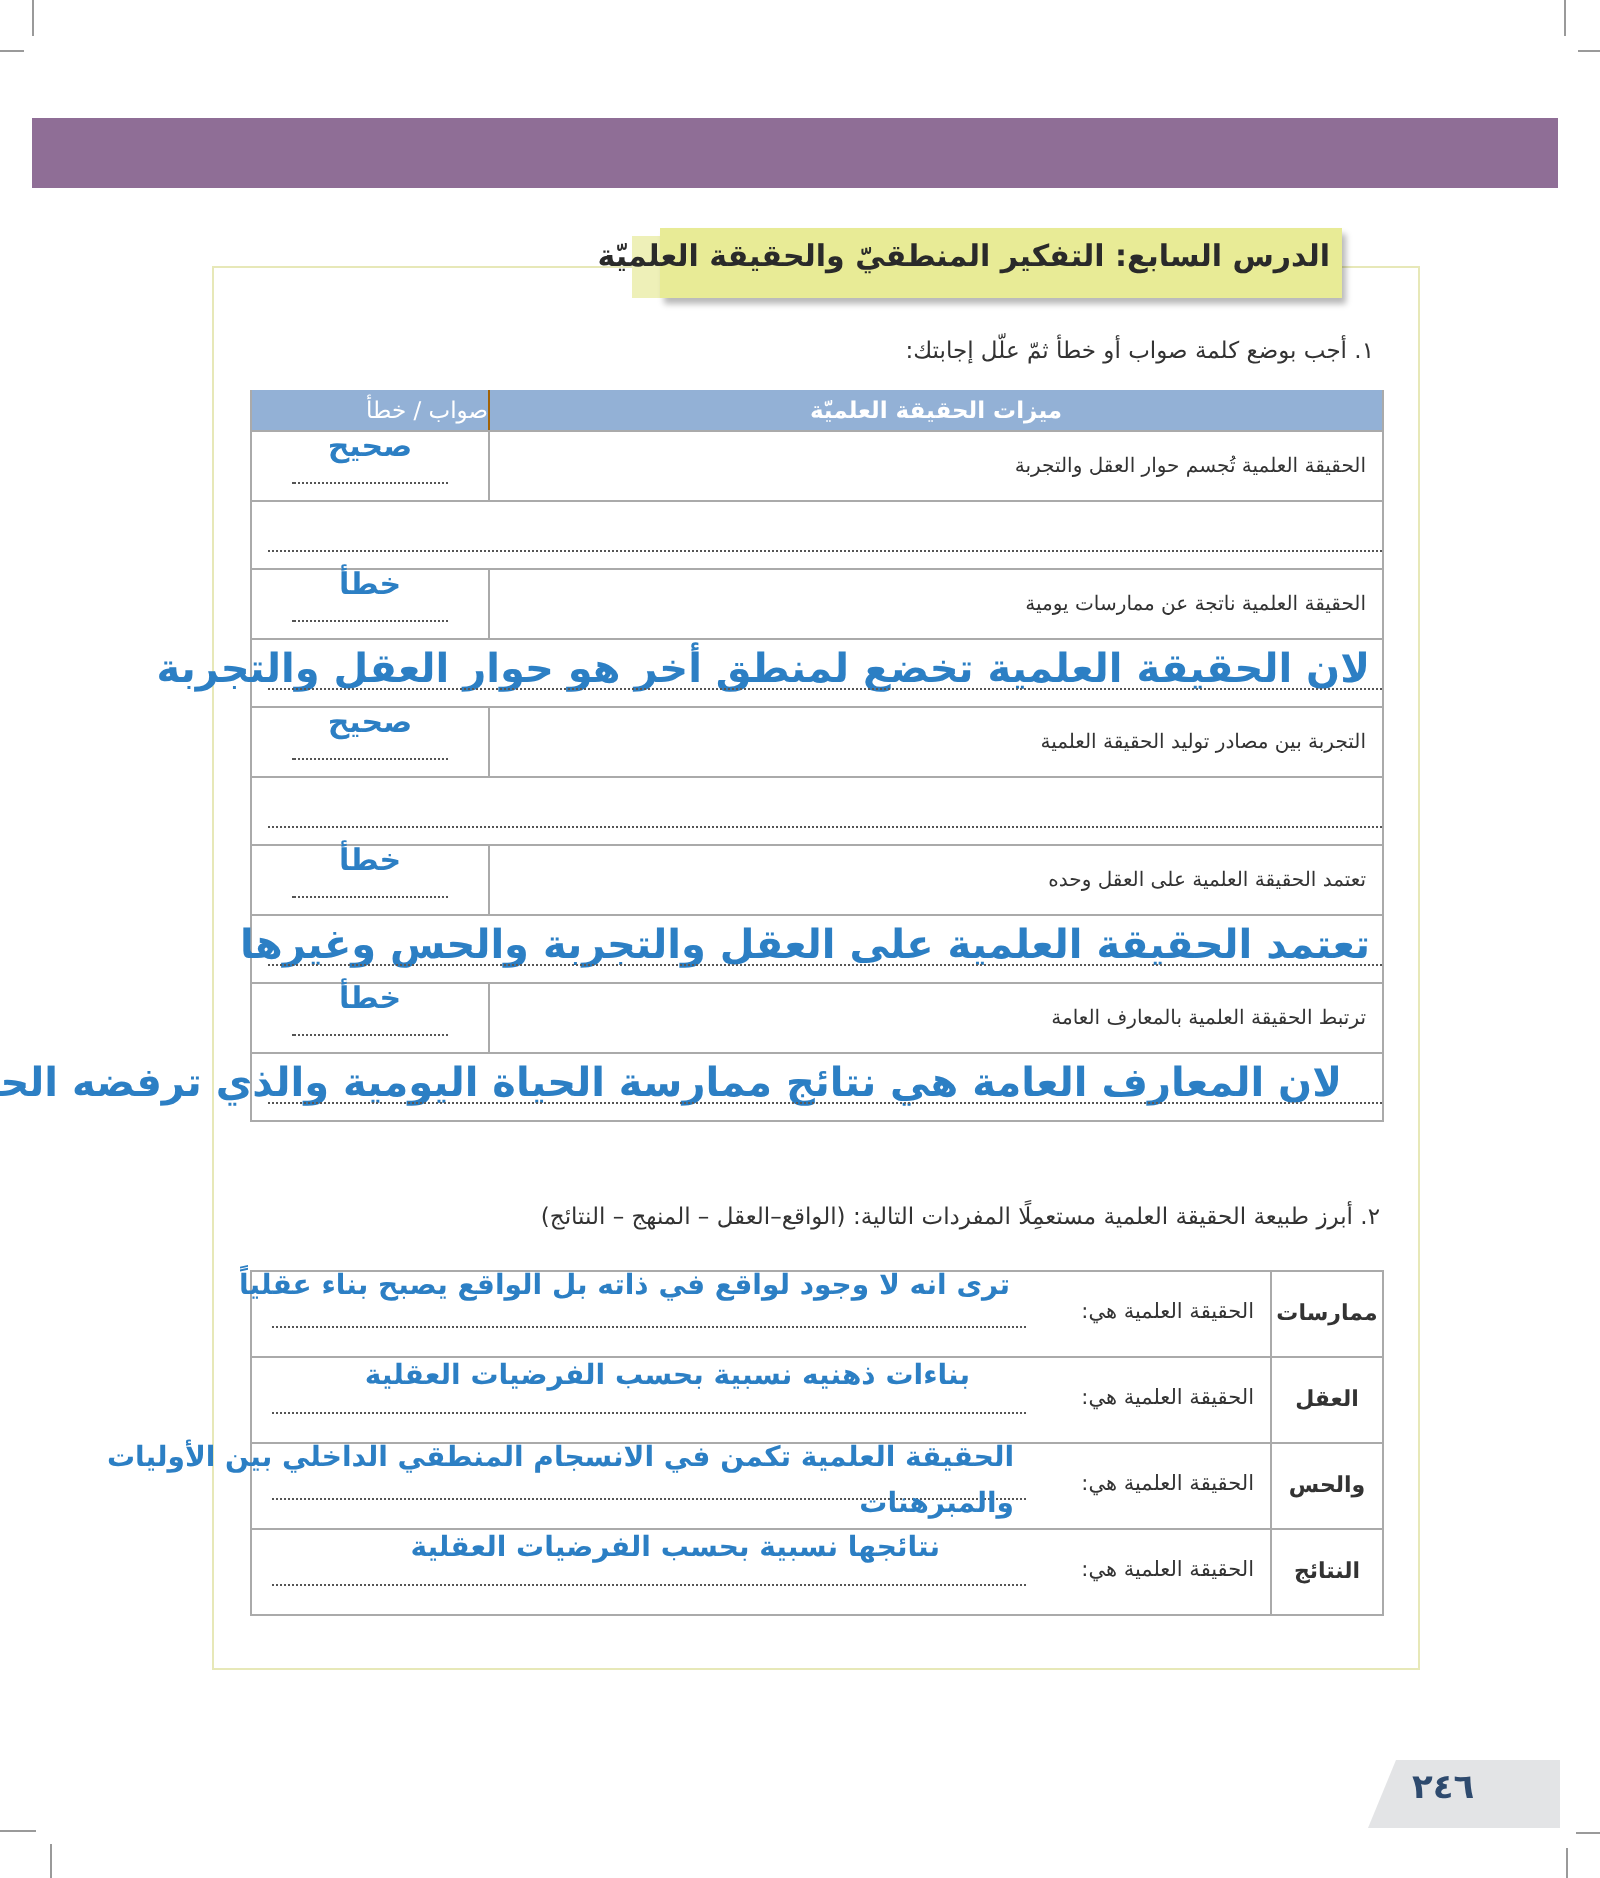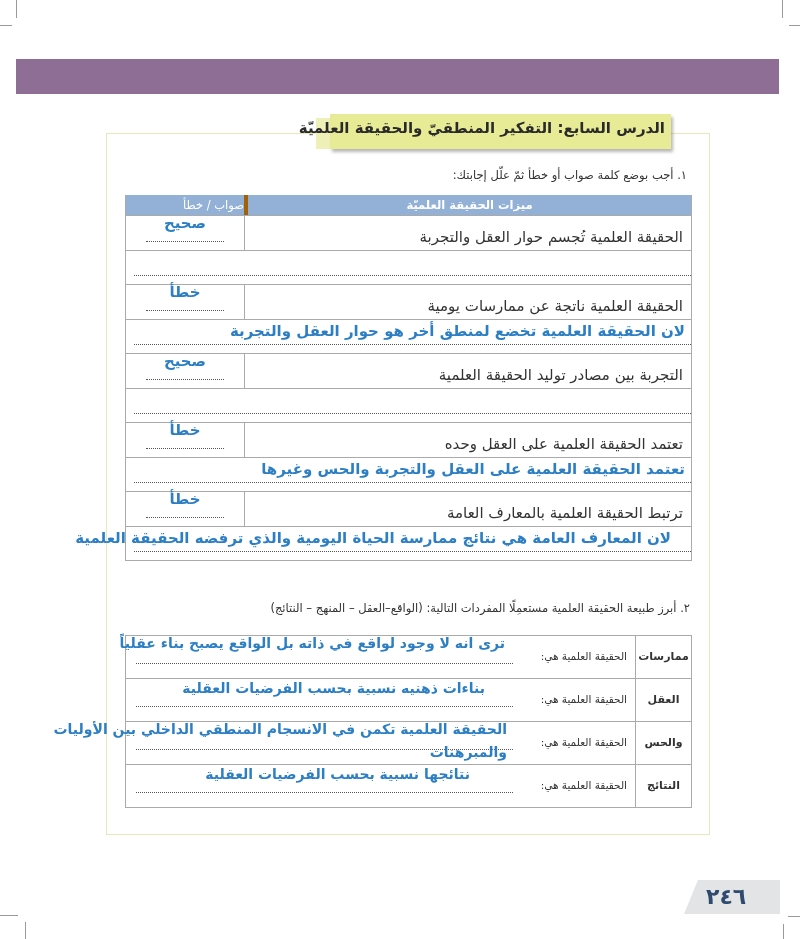--- a/index.html
+++ b/index.html
@@ -39,47 +39,47 @@
   }
   
   .t1 {
     position: absolute; left: 125px; top: 195px; width: 565px;
     border-left: 1px solid #aaa; border-right: 1px solid #aaa; border-bottom: 1px solid #aaa;
     direction: rtl;
   }
   .t1-head { display: flex; height: 20px; background: #93b1d6; }
   .t1-head .h-main {
     flex: 1; color: #fff; font-size: 11.5px; font-weight: bold; text-align: center; line-height: 20px;
-    border-left: 4px solid #a16207;
+    border-left: 1px solid #a16207;
   }
   .t1-head .h-ans {
     width: 118px; color: #fff; font-size: 11.5px; font-weight: normal; text-align: right; line-height: 20px;
   }
   .t1-row { display: flex; height: 34px; border-top: 1px solid #aaa; }
   .t1-row .c-main {
     flex: 1; border-left: 1px solid #aaa; position: relative;
-    font-size: 15px; color: #333;
+    font-size: 10px; color: #333;
   }
   .t1-row .c-main span { position: absolute; right: 8px; top: 12px; white-space: nowrap; }
   .t1-row .c-ans { width: 118px; position: relative; text-align: center; }
   .ans-word {
     position: absolute; left: 0; right: 0; top: -2px; text-align: center;
     color: #2c7fc4; font-weight: bold; font-size: 15px;
   }
   .dots-short {
     position: absolute; left: 20px; right: 20px; bottom: 8px;
     border-bottom: 1.5px dotted #555;
   }
   .t1-reason { height: 33px; border-top: 1px solid #aaa; position: relative; }
   .t1-reason .dots-long {
     position: absolute; left: 8px; right: 0; bottom: 8px; border-bottom: 1.5px dotted #555;
   }
   .t1-reason .reason-text {
     position: absolute; right: 6px; top: 2px;
-    color: #2c7fc4; font-weight: bold; font-size: 15px; white-space: nowrap;
+    color: #2c7fc4; font-weight: bold; font-size: 20px; white-space: nowrap;
   }
   
   .t2 {
     position: absolute; left: 125px; top: 635px; width: 565px;
     border: 1px solid #aaa; direction: rtl;
   }
   .t2-row { display: flex; height: 42px; border-top: 1px solid #aaa; position: relative; }
   .t2-row:first-child { border-top: none; }
   .t2-row .term {
     width: 55px; border-left: 1px solid #aaa; text-align: center; line-height: 42px;
@@ -95,21 +95,21 @@
   .t2-row .def .answer {
     position: absolute; top: 1px; color: #2c7fc4; font-weight: bold; font-size: 14px; white-space: nowrap;
   }
   .page-num-tab {
     position: absolute; left: 684px; top: 880px; width: 96px; height: 34px;
     background: #e3e4e6;
     clip-path: polygon(14px 0, 100% 0, 100% 100%, 0 100%);
   }
   .page-num {
     position: absolute; left: 706px; top: 884px;
-    font-weight: bold; font-size: 22px; color: #2e4a6e;
+    font-weight: bold; font-size: 17px; color: #2e4a6e;
   }
 </style>
 </head>
 <body>
 
 <div class="crop" style="left:16px;top:0;width:1px;height:18px;"></div>
 <div class="crop" style="left:0;top:25px;width:12px;height:1px;"></div>
 <div class="crop" style="left:782px;top:0;width:1px;height:18px;"></div>
 <div class="crop" style="left:789px;top:25px;width:11px;height:1px;"></div>
 <div class="crop" style="left:0;top:915px;width:18px;height:1px;"></div>

